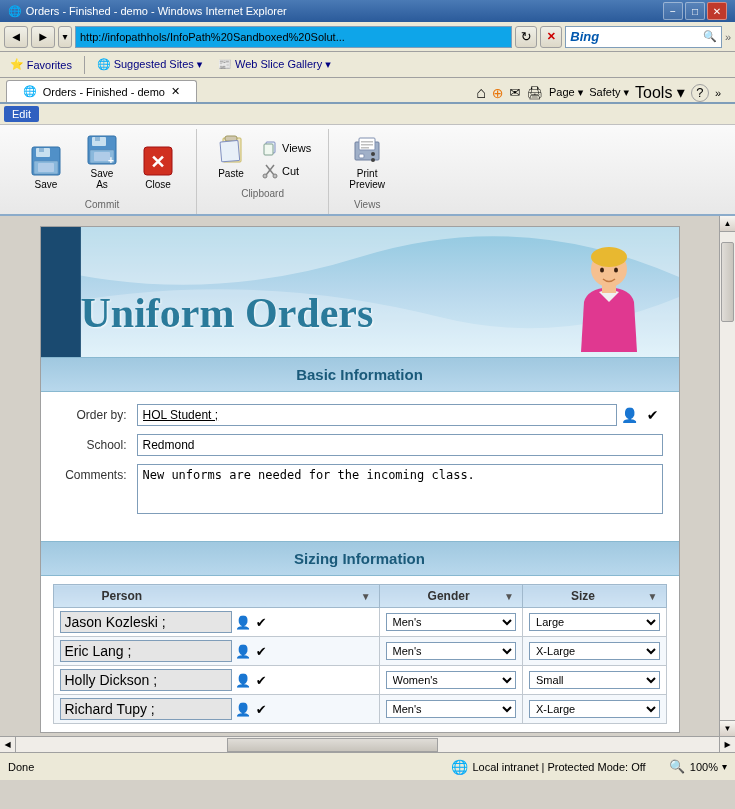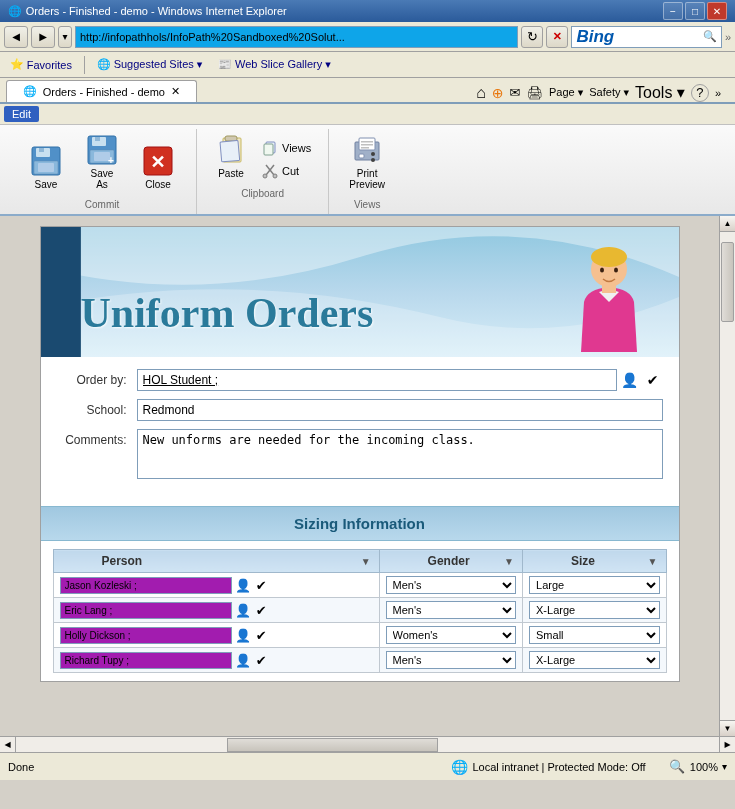--- a/index.html
+++ b/index.html
@@ -12,21 +12,21 @@
     .title-bar-buttons { display: flex; gap: 2px; }
     .title-bar-btn { width: 20px; height: 18px; border: 1px solid rgba(255,255,255,0.4); border-radius: 2px; display: flex; align-items: center; justify-content: center; font-size: 10px; cursor: pointer; color: white; background: rgba(255,255,255,0.1); }
     .title-bar-btn.close { background: #c0392b; }
 
     
     .address-bar { background: #ece9d8; height: 30px; display: flex; align-items: center; padding: 0 4px; gap: 3px; border-bottom: 1px solid #a0a0a0; }
     .nav-btn { width: 24px; height: 22px; background: linear-gradient(to bottom, #f0f0e8, #ddd8c8); border: 1px solid #a0a0a0; border-radius: 3px; display: flex; align-items: center; justify-content: center; cursor: pointer; font-size: 10px; }
     .address-input { flex: 1; height: 22px; border: 1px solid #7f9db9; padding: 0 4px; font-size: 11px; background: #0ea5e9; }
     .refresh-btn { width: 22px; height: 22px; background: linear-gradient(to bottom, #f0f0e8, #ddd8c8); border: 1px solid #a0a0a0; border-radius: 3px; display: flex; align-items: center; justify-content: center; cursor: pointer; }
     .stop-btn { width: 22px; height: 22px; background: linear-gradient(to bottom, #f0f0e8, #ddd8c8); border: 1px solid #a0a0a0; border-radius: 3px; display: flex; align-items: center; justify-content: center; cursor: pointer; color: #c00; font-size: 11px; font-weight: bold; }
-    .bing-logo { font-size: 17px; color: #0057ae; font-style: italic; font-weight: bold; margin-right: 3px; }
+    .bing-logo { font-size: 13px; color: #0057ae; font-style: italic; font-weight: bold; margin-right: 18px; }
 
     
     .favorites-bar { background: #ece9d8; height: 26px; display: flex; align-items: center; padding: 0 6px; gap: 8px; border-bottom: 1px solid #a0a0a0; }
     .fav-item { display: flex; align-items: center; gap: 3px; font-size: 11px; color: #000080; cursor: pointer; padding: 2px 4px; border-radius: 2px; }
     .fav-separator { width: 1px; height: 18px; background: #a0a0a0; }
 
     
     .tab-bar { background: #ece9d8; height: 26px; display: flex; align-items: flex-end; padding: 0 6px; border-bottom: 2px solid #7f9db9; }
     .tab { height: 22px; padding: 0 16px; background: white; border: 1px solid #a0a0a0; border-bottom: none; border-radius: 3px 3px 0 0; display: flex; align-items: center; gap: 6px; font-size: 11px; cursor: pointer; }
     .menu-bar { height: 21px; display: flex; align-items: center; padding: 0 4px; background: #ece9d8; border-bottom: 1px solid #c0c0c0; }
@@ -69,21 +69,21 @@
     .sizing-section { margin-top: 8px; }
     .sizing-table { width: 100%; border-collapse: collapse; }
     .sizing-table th { background: linear-gradient(to bottom, #c0d8ec, #d0e4f4); padding: 4px 8px; font-size: 12px; font-weight: bold; color: #333; border: 1px solid #a0b8cc; text-align: left; }
     .sizing-table td { padding: 3px 6px; border: 1px solid #c0c8d0; background: white; font-size: 12px; }
     .sizing-table tr:nth-child(even) td { background: #f4f8fc; }
     .col-person { width: 50%; }
     .col-gender { width: 22%; }
     .col-size { width: 22%; }
     .th-filter { display: flex; align-items: center; justify-content: space-between; padding-left: 40px; }
     .filter-icon { font-size: 10px; color: #555; }
-    .person-input { width: 100%; border: 1px solid #7f9db9; padding: 2px 4px; font-size: 10px; background: #a21caf; display: inline-block; }
+    .person-input { width: 100%; border: 1px solid #7f9db9; padding: 2px 4px; font-size: 14px; background: #e5e5e5; display: inline-block; }
     .person-cell { display: flex; align-items: center; gap: 4px; }
     .gender-select { width: 100%; border: 1px solid #7f9db9; padding: 1px 2px; font-size: 11px; background: white; }
     .size-select { width: 100%; border: 1px solid #7f9db9; padding: 1px 2px; font-size: 11px; background: white; }
 
     
     .status-bar { background: #ece9d8; height: 28px; display: flex; align-items: center; padding: 0 8px; border-top: 1px solid #a0a0a0; gap: 24px; font-size: 11px; }
     .status-left { flex: 1; }
     .status-zone { display: flex; align-items: center; gap: 4px; }
     .status-zoom { display: flex; align-items: center; gap: 4px; }
 
@@ -308,20 +308,21 @@
 
             <rect x="33" y="38" width="14" height="8" fill="#f5c090"></rect>
 
             <ellipse cx="33" cy="23" rx="2" ry="2.5" fill="#3a2010"></ellipse>
             <ellipse cx="47" cy="23" rx="2" ry="2.5" fill="#3a2010"></ellipse>
             <path d="M34,32 Q40,37 46,32" fill="none" stroke="#c07840" stroke-width="1.5"></path>
           </svg>
         </div>
       </div>
 
+      <div class="section-header">Basic Information</div>
 
       <div class="form-body">
 
         <div class="form-row">
           <div class="form-label">Order by:</div>
           <div class="form-field form-input-with-icon">
             <input class="form-input" type="text" style="flex: 1 1 0%; text-decoration: underline;" value="HOL Student ;">
             <div class="picker-icons">
               <span class="picker-icon" title="Address book" style="font-size:14px;">👤</span>
               <span class="picker-icon" title="Check names" style="font-size:14px;">✔</span>

